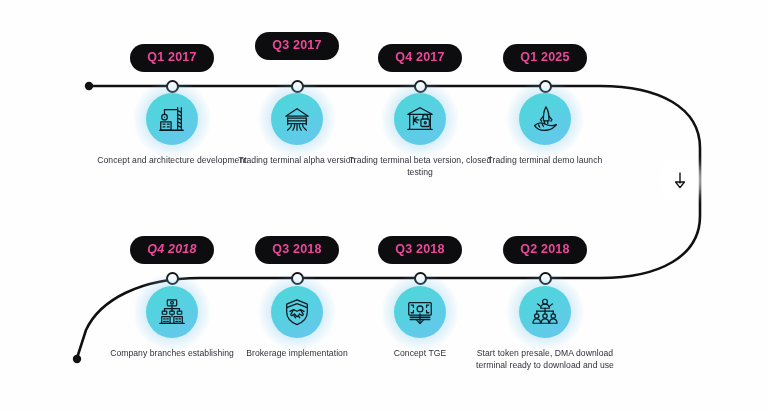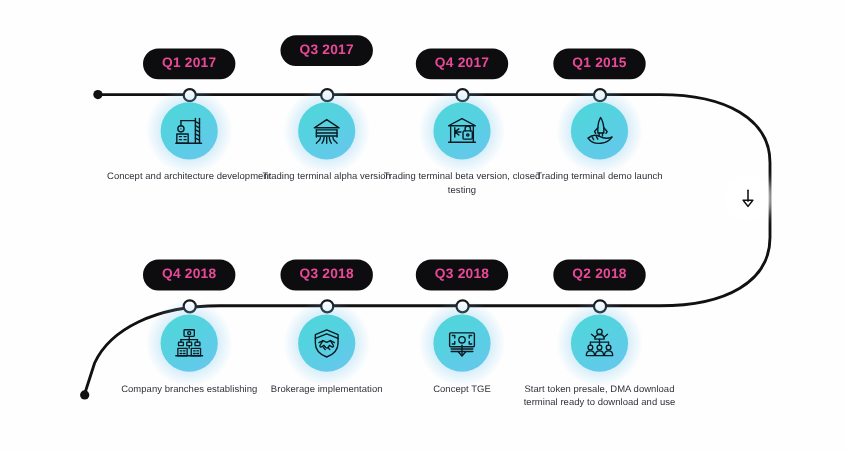--- a/index.html
+++ b/index.html
@@ -153,21 +153,21 @@
   <div class="milestone" style="left:172px; top:44px;">
     <span class="pill">Q1 2017</span>
   </div>
   <div class="milestone" style="left:297px; top:32px;">
     <span class="pill">Q3 2017</span>
   </div>
   <div class="milestone" style="left:420px; top:44px;">
     <span class="pill">Q4 2017</span>
   </div>
   <div class="milestone" style="left:545px; top:44px;">
-    <span class="pill">Q1 2015</span>
+    <span class="pill">Q1 2025</span>
   </div>
 
   <div class="milestone" style="left:172px; top:93px;">
     <div class="disc-wrap">
       <div class="disc-glow"></div>
       <div class="disc">
 
         <svg width="30" height="30" viewBox="0 0 32 32" fill="none" stroke="#0a1a22" stroke-width="1.35" stroke-linecap="round" stroke-linejoin="round">
           <path d="M22 4 L22 28"></path>
           <path d="M26 4 L26 28"></path>
@@ -236,21 +236,21 @@
           <path d="M9 13 L9 22 M9 17 L15 17 M13 14 L9 17 L13 20"></path>
           <rect x="17" y="16" width="9" height="8" rx="1.2"></rect>
           <path d="M19 16 v-2.2 a2.6 2.6 0 0 1 5.2 0 V16"></path>
           <circle cx="21.6" cy="20" r="1.1"></circle>
         </svg>
       </div>
     </div>
     <div class="caption">Trading terminal beta version, closed testing</div>
   </div>
 
-  <div class="milestone" style="left:172px; top:236px;">
+  <div class="milestone" style="left:172px; top:236px;font-style:italic;">
     <span class="pill">Q4 2018</span>
   </div>
   <div class="milestone" style="left:297px; top:236px;">
     <span class="pill">Q3 2018</span>
   </div>
   <div class="milestone" style="left:420px; top:236px;">
     <span class="pill">Q3 2018</span>
   </div>
   <div class="milestone" style="left:545px; top:236px;text-decoration:underline;">
     <span class="pill">Q2 2018</span>

